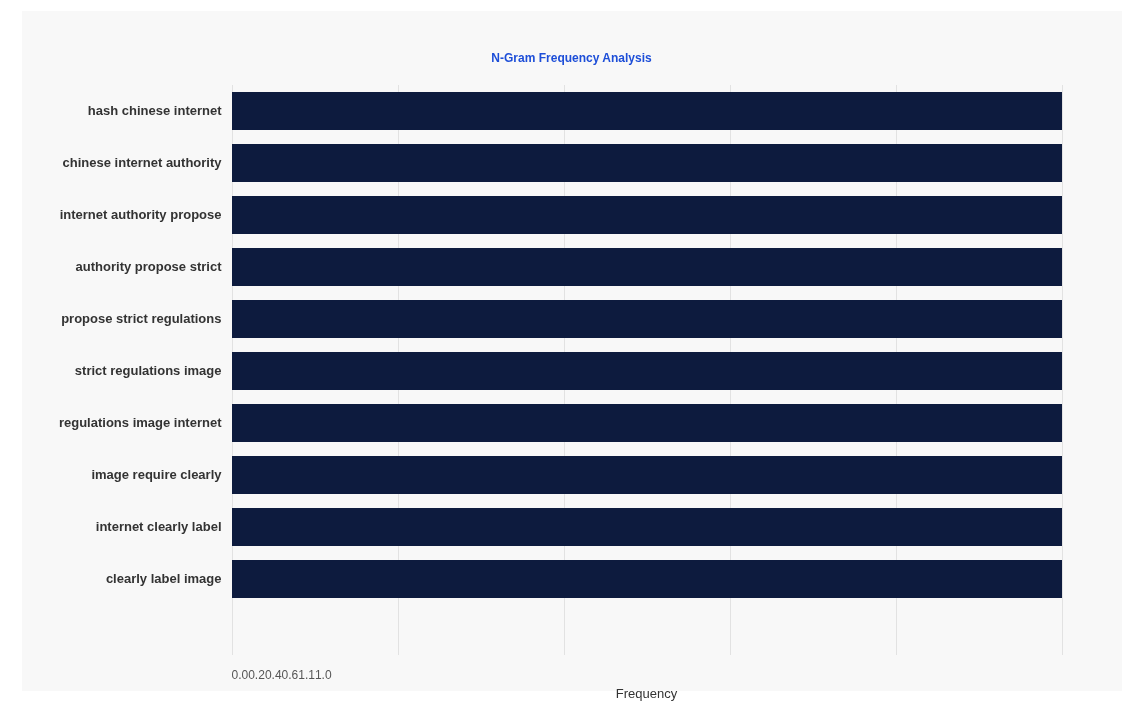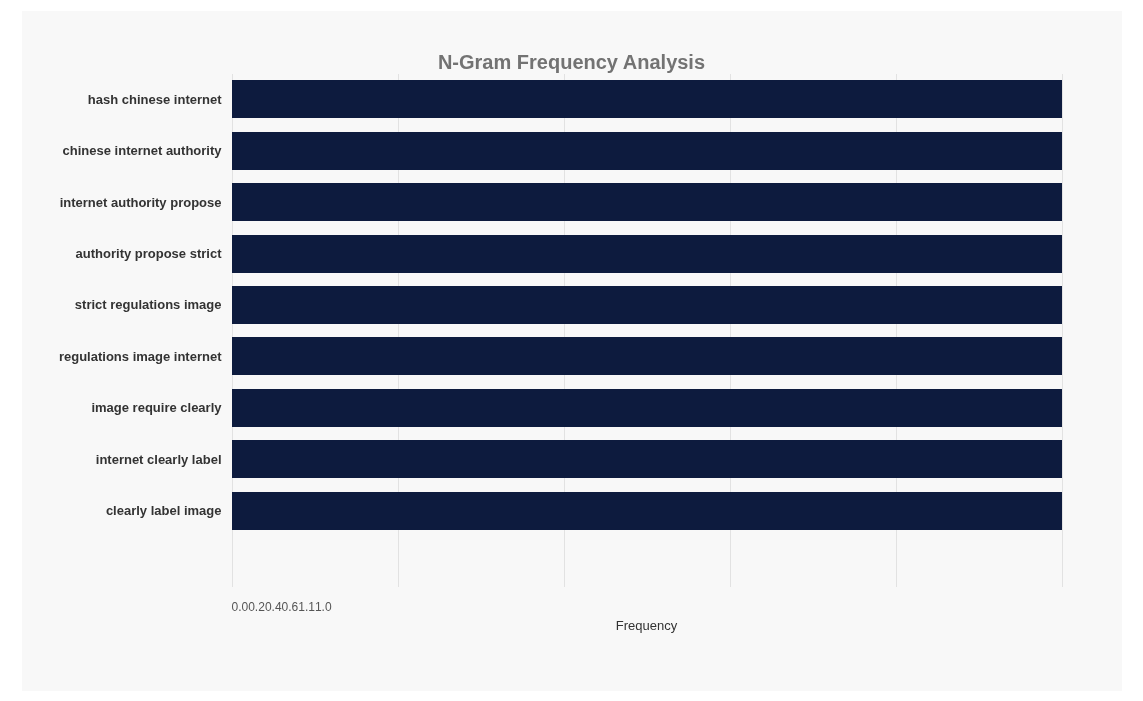--- a/index.html
+++ b/index.html
@@ -14,23 +14,24 @@
     }
     .chart-container {
       width: 1100px;
       height: 680px;
       background: #f8f8f8;
       position: relative;
       padding: 40px 60px 80px 210px;
     }
     .chart-title {
       text-align: center;
-      font-size: 20px;
+      font-size: 12px;
       font-weight: bold;
-      color: #737373;
+      color: #1d4ed8;
+      margin-bottom: 20px;
       margin-left: -150px;
     }
     .bar-row {
       display: flex;
       align-items: center;
       margin-bottom: 0px;
       height: 57px;
     }
     .bar-label {
       width: 200px;
@@ -136,20 +137,26 @@
               <div class="bar-fill" style="width: 100%; background: rgb(13, 27, 62);"></div>
             </div>
           </div>
           <div class="bar-row">
             <div class="bar-label">authority propose strict</div>
             <div class="bar-track">
               <div class="bar-fill" style="width: 100%; background: rgb(13, 27, 62);"></div>
             </div>
           </div>
           <div class="bar-row">
+            <div class="bar-label">propose strict regulations</div>
+            <div class="bar-track">
+              <div class="bar-fill" style="width: 100%; background: rgb(13, 27, 62);"></div>
+            </div>
+          </div>
+          <div class="bar-row">
             <div class="bar-label">strict regulations image</div>
             <div class="bar-track">
               <div class="bar-fill" style="width: 100%; background: rgb(13, 27, 62);"></div>
             </div>
           </div>
           <div class="bar-row">
             <div class="bar-label">regulations image internet</div>
             <div class="bar-track">
               <div class="bar-fill" style="width: 100%; background: rgb(13, 27, 62);"></div>
             </div>

